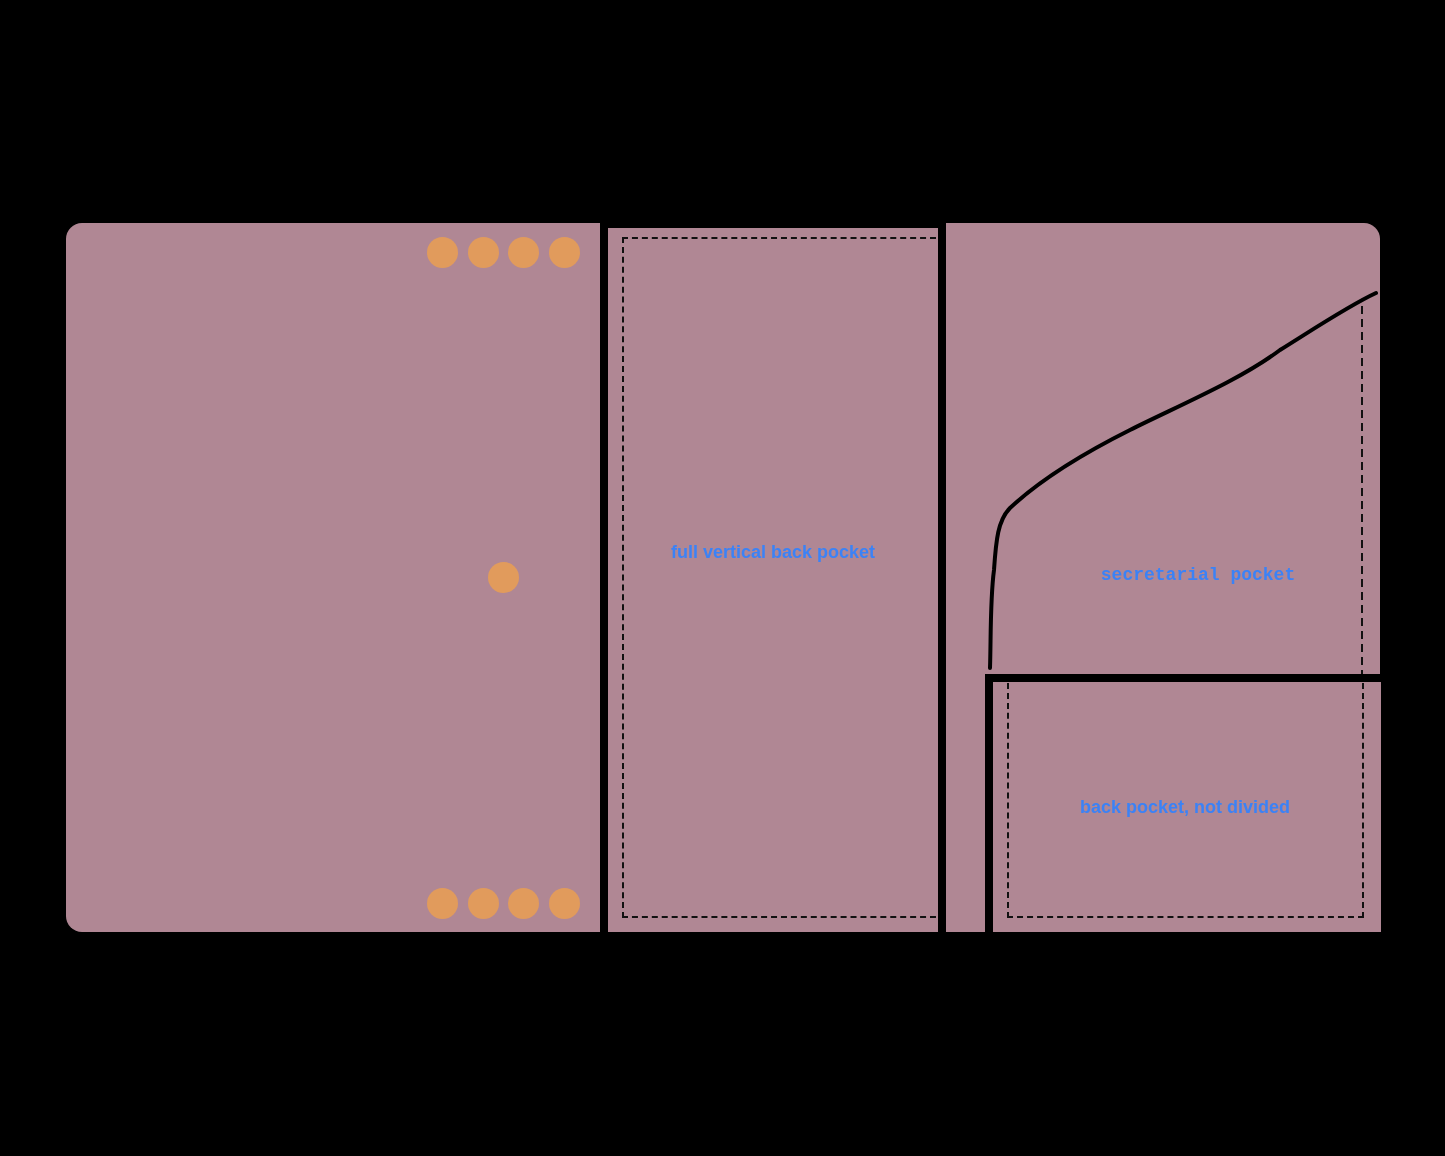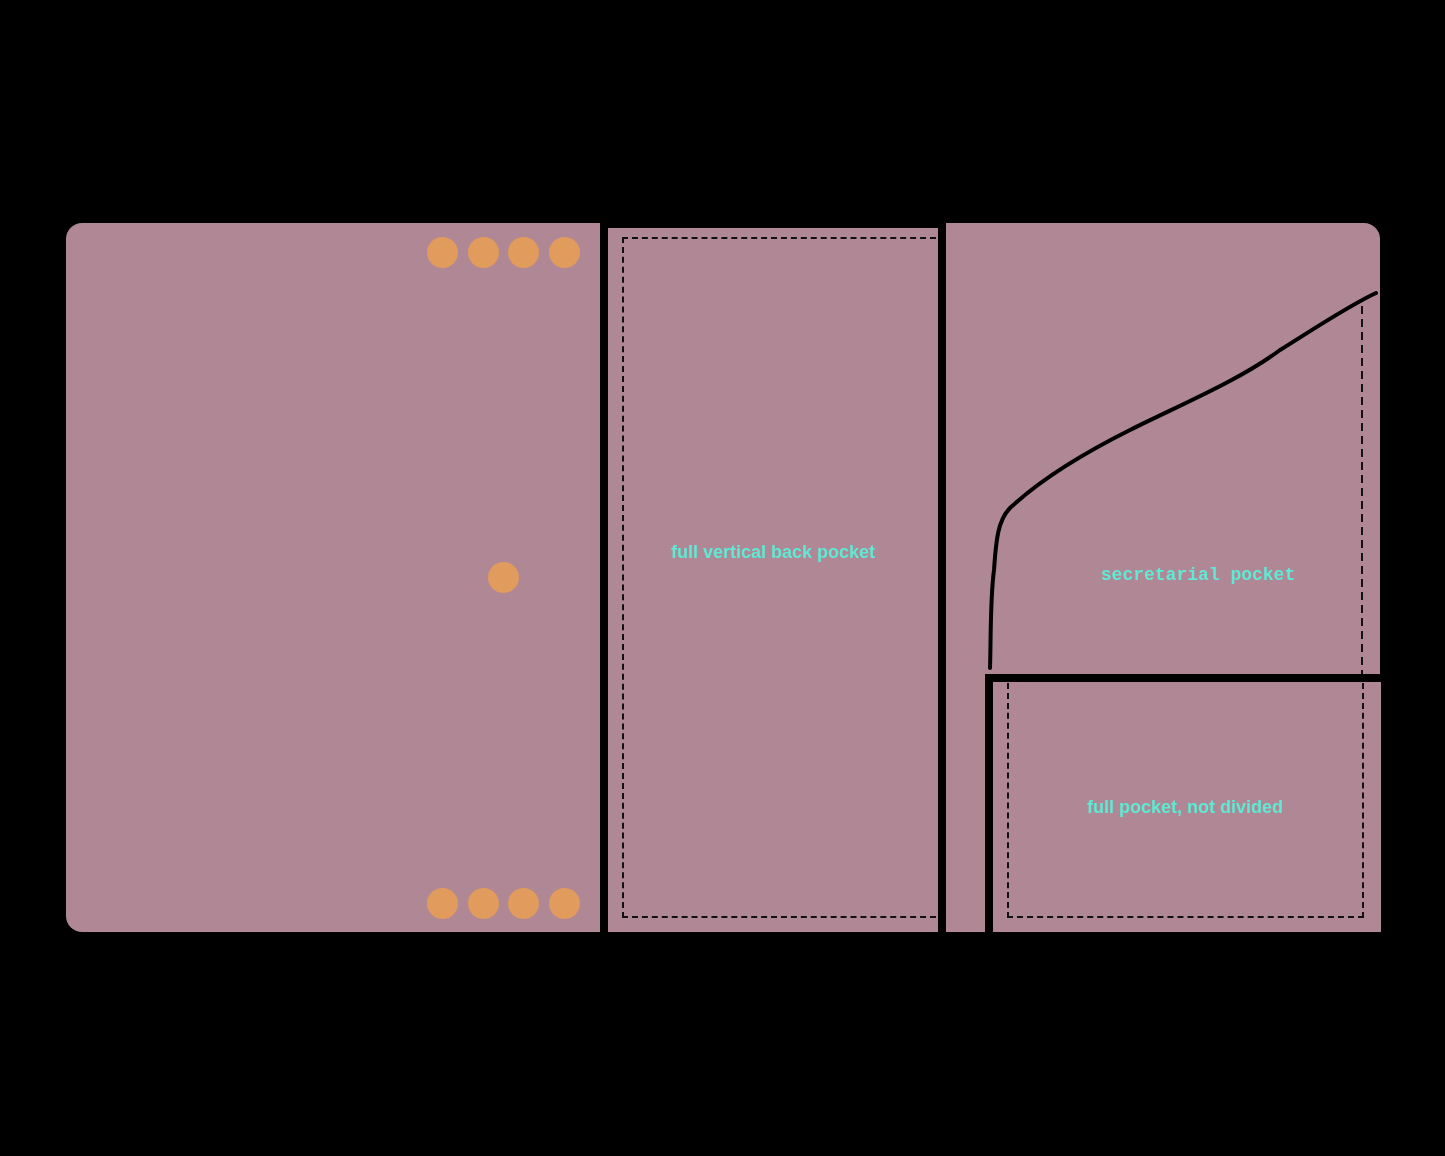--- a/index.html
+++ b/index.html
@@ -6,21 +6,21 @@
     body { width: 1445px; height: 1156px; position: relative; overflow: hidden; font-family: "Liberation Sans", "DejaVu Sans", sans-serif; }
     .abs { position: absolute; }
     .panel { background: #b08794; }
     #left-panel { left: 66px; top: 223px; width: 535px; height: 709px; border-radius: 16px 0 0 16px; }
     #right-panel { left: 946px; top: 223px; width: 434px; height: 709px; border-radius: 0 16px 0 0; }
     #mid-pocket { left: 600px; top: 220px; width: 346px; height: 720px; box-sizing: border-box; border: 8px solid #000; background: #b08794; }
     #mid-stitch { left: 622px; top: 237px; width: 314px; height: 681px; box-sizing: border-box; border: 2px dashed #111; border-right: none; }
     #short-pocket { left: 985px; top: 674px; width: 404px; height: 266px; box-sizing: border-box; border: 8px solid #000; background: #b08794; }
     #short-stitch { left: 1007px; top: 683px; width: 357px; height: 235px; box-sizing: border-box; border: 2px dashed #111; border-top: none; }
     .dot { position: absolute; width: 31px; height: 31px; border-radius: 50%; background: #e19b5c; }
-    .label { position: absolute; font-weight: bold; font-size: 18px; color: #5eead4; white-space: nowrap; transform: translate(-50%, -50%); }
+    .label { position: absolute; font-weight: bold; font-size: 18px; color: #3b82f6; white-space: nowrap; transform: translate(-50%, -50%); }
     svg { position: absolute; left: 0; top: 0; }
   </style>
 </head>
 <body>
 
 <div class="abs panel" id="left-panel">
 </div>
 
 <div class="dot" style="left:427px;top:237px;"></div>
 <div class="dot" style="left:468px;top:237px;"></div>
@@ -42,13 +42,13 @@
 
 <svg width="1445" height="1156">
   <line x1="1362" y1="306" x2="1362" y2="680" stroke="#111" stroke-width="2" stroke-dasharray="8,5"></line>
   <path d="M990,668 C991,640 990,600 994,570 C996,540 998,520 1010,508 C1040,480 1080,455 1130,430 C1180,405 1240,380 1280,350 C1320,325 1350,305 1376,293" fill="none" stroke="#000" stroke-width="4" stroke-linecap="round"></path>
 </svg>
 
 <div class="label" style="left:1198px;top:575px;font-family:Liberation Mono, monospace;">secretarial pocket</div>
 
 <div class="abs" id="short-pocket"></div>
 <div class="abs" id="short-stitch"></div>
-<div class="label" style="left:1185px;top:807px;">full pocket, not divided</div>
+<div class="label" style="left:1185px;top:807px;">back pocket, not divided</div>
 
 </body></html>

